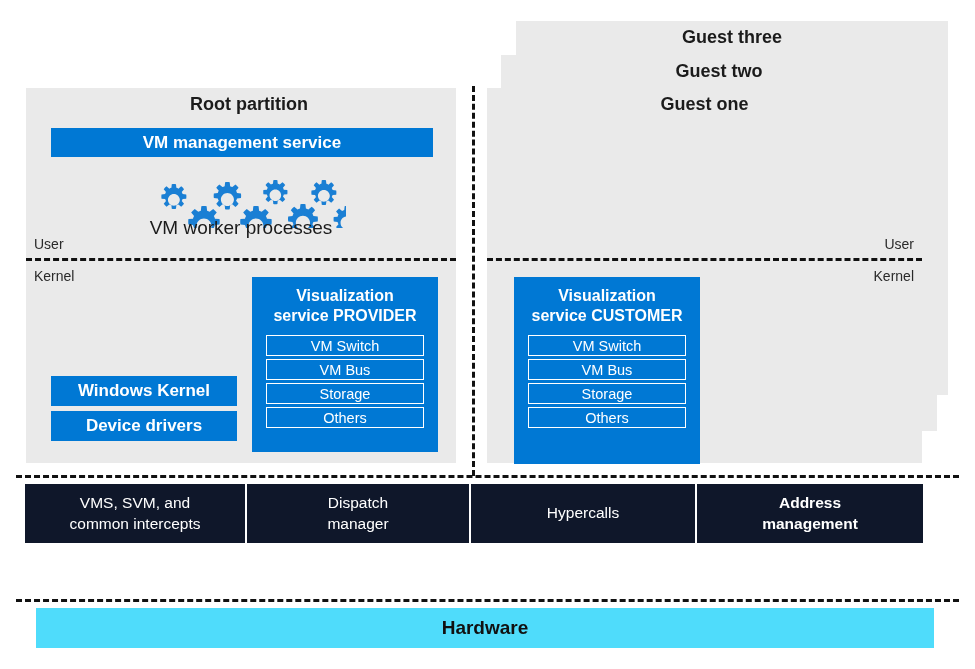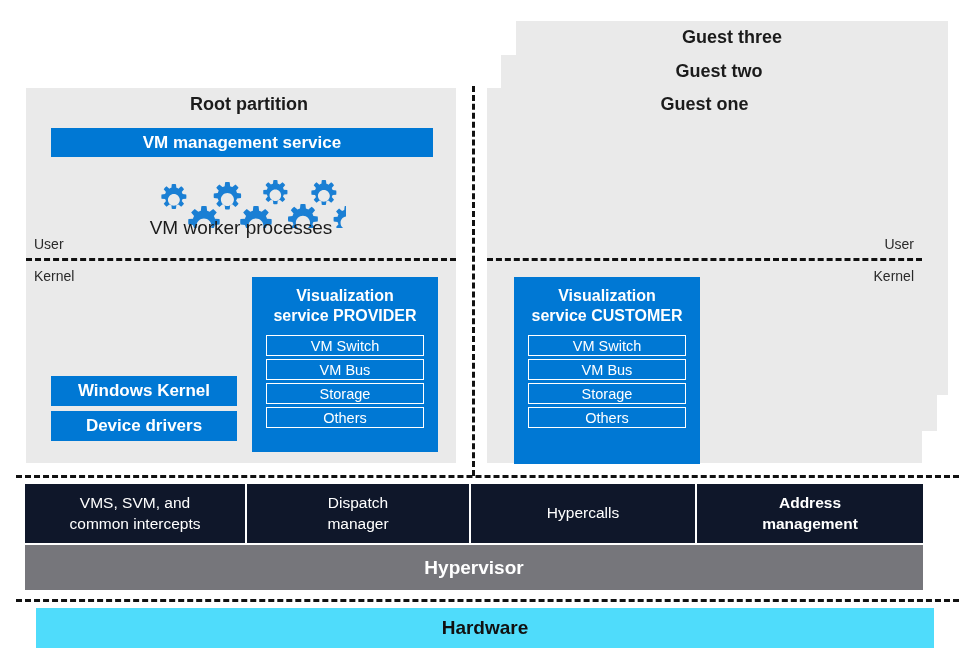--- a/index.html
+++ b/index.html
@@ -265,19 +265,18 @@
   <div class="band" style="left:25px; top:484px; width:898px; height:59px;">
     <div class="band-cell" style="width:222px;">VMS, SVM, and
 common intercepts</div>
     <div class="band-cell" style="width:224px;">Dispatch
 manager</div>
     <div class="band-cell" style="width:226px;">Hypercalls</div>
     <div class="band-cell" style="width:226px;">Address
 management</div>
   </div>
 
-  <div class="band-full" style="left:25px; top:545px; width:898px; height:45px;">Hypervisor</div>
 
   <div class="dash-h" style="left:16px; top:599px; width:943px;"></div>
 
   <div class="hardware" style="left:16px; top:608px; width:898px; height:40px;margin-left:20px;">Hardware</div>
 
 </div>
 
 </body></html>

